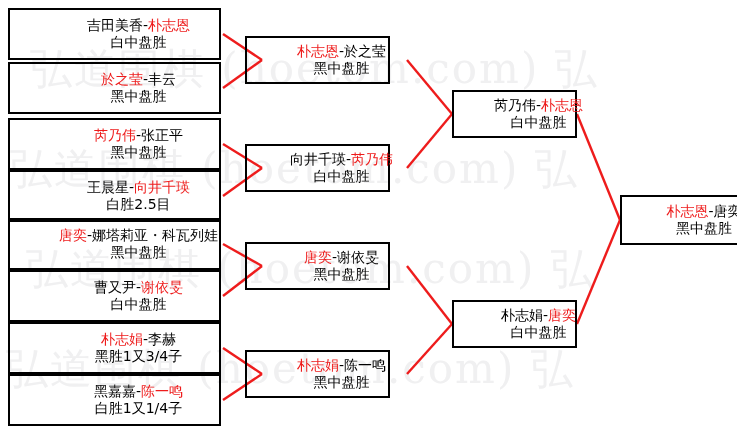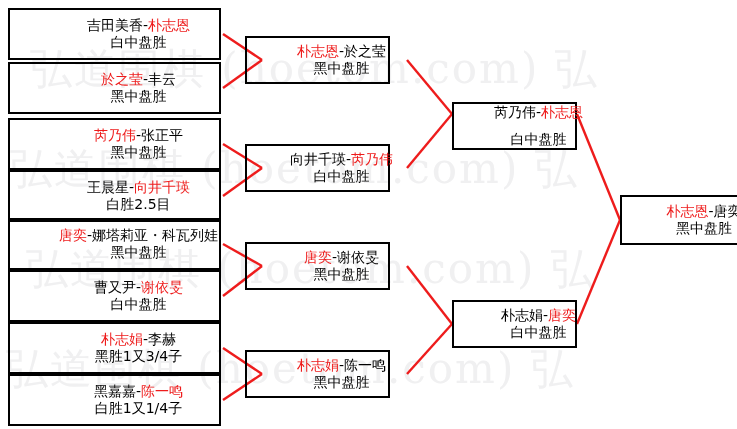--- a/index.html
+++ b/index.html
@@ -174,21 +174,21 @@
     <div class="match-box r2" style="top:242px;">
       <div class="match-players"><span class="w">唐奕</span><span class="sep">-</span><span class="l">谢依旻</span></div>
       <div class="match-result">黑中盘胜</div>
     </div>
 
     <div class="match-box r2" style="top:350px;">
       <div class="match-players"><span class="w">朴志娟</span><span class="sep">-</span><span class="l">陈一鸣</span></div>
       <div class="match-result">黑中盘胜</div>
     </div>
 
-    <div class="match-box r3" style="top:102px;justify-content:space-between;">
+    <div class="match-box r3" style="top:90px;">
       <div class="match-players"><span class="l">芮乃伟</span><span class="sep">-</span><span class="w">朴志恩</span></div>
       <div class="match-result">白中盘胜</div>
     </div>
 
     <div class="match-box r3" style="top:300px;">
       <div class="match-players"><span class="l">朴志娟</span><span class="sep">-</span><span class="w">唐奕</span></div>
       <div class="match-result">白中盘胜</div>
     </div>
 
     <div class="match-box r4" style="top:195px;">

